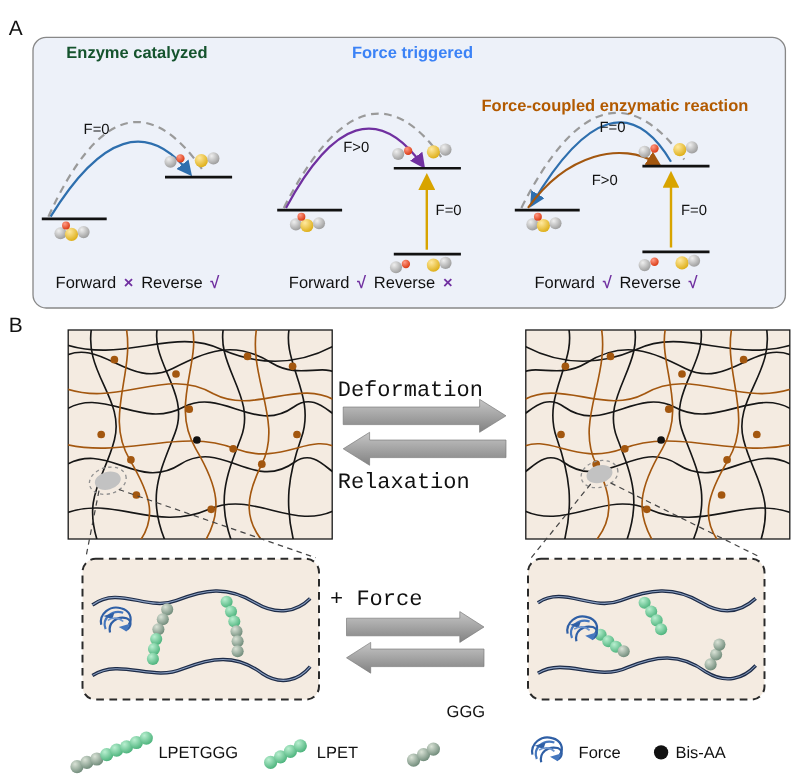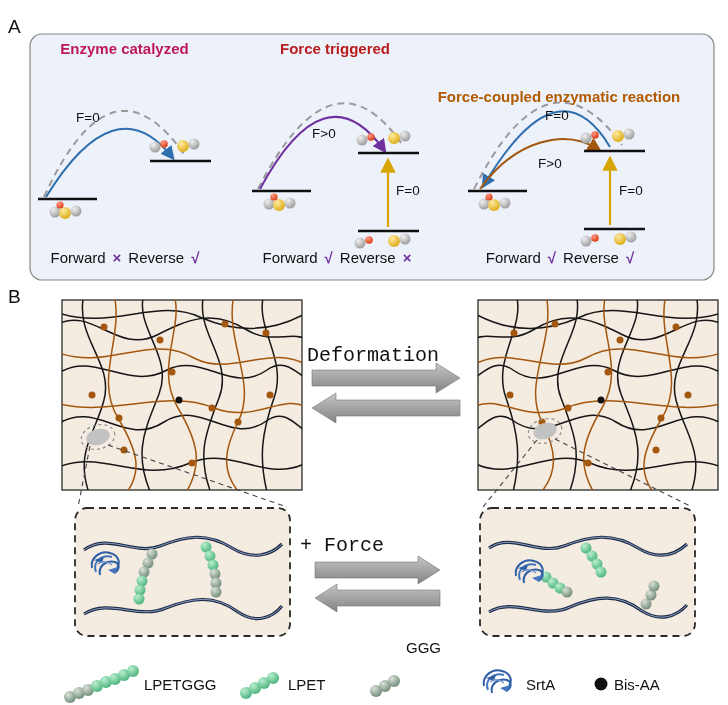--- a/index.html
+++ b/index.html
@@ -7,22 +7,22 @@
   body {
     width:728px; height:705px;
     font-family:"Liberation Sans", sans-serif;
     color:#111;
   }
   .fig { position:relative; width:728px; height:705px; overflow:hidden; background:#fff; }
   .art { position:absolute; left:0; top:0; }
   .txt { position:absolute; white-space:nowrap; font-size:15px; line-height:1.2; }
   .panel-label { font-size:19px; font-weight:500; }
   .dtitle { font-weight:600; text-align:center; font-size:15px; }
-  .t-blue  { color:#be185d; }
-  .t-purple{ color:#b91c1c; }
+  .t-blue  { color:#14532d; }
+  .t-purple{ color:#3b82f6;text-align:right; }
   .t-brown { color:#b25a00; }
   .flabel { font-size:13.5px; color:#111; }
   .verdict { display:flex; justify-content:center; align-items:baseline; gap:7px; font-size:15px; }
   .mark { color:#7030a0; font-weight:600; }
   .rev  { }
   .cyc  { text-align:left; width:160px; font-size:20px;font-family:Liberation Mono, monospace; }
   .legend-label { font-size:15px; }
 </style>
 </head>
 <body>
@@ -316,22 +316,23 @@
   <div class="txt verdict" style="left:435px; top:249px; width:250px;">
     <span>Forward</span>
     <span class="mark">√</span>
     <span class="rev">Reverse</span>
     <span class="mark">√</span>
   </div>
 
   <div class="txt panel-label" style="left:8px; top:286px;">B</div>
 
   <div class="txt cyc" style="left:307px; top:344px;">Deformation</div>
+  <div class="txt cyc" style="left:307px; top:428px;">Relaxation</div>
 
   <div class="txt cyc" style="left:300px; top:534px; width:150px;">+ Force</div>
 
   <div class="txt legend-label" style="left:144px; top:676px;text-align:right;">LPETGGG</div>
   <div class="txt legend-label" style="left:288px; top:676px;">LPET</div>
   <div class="txt legend-label" style="left:406px; top:639px;">GGG</div>
-  <div class="txt legend-label" style="left:526px; top:676px;">SrtA</div>
+  <div class="txt legend-label" style="left:526px; top:676px;">Force</div>
   <div class="txt legend-label" style="left:614px; top:676px;">Bis-AA</div>
 
 </div>
 
 </body></html>

